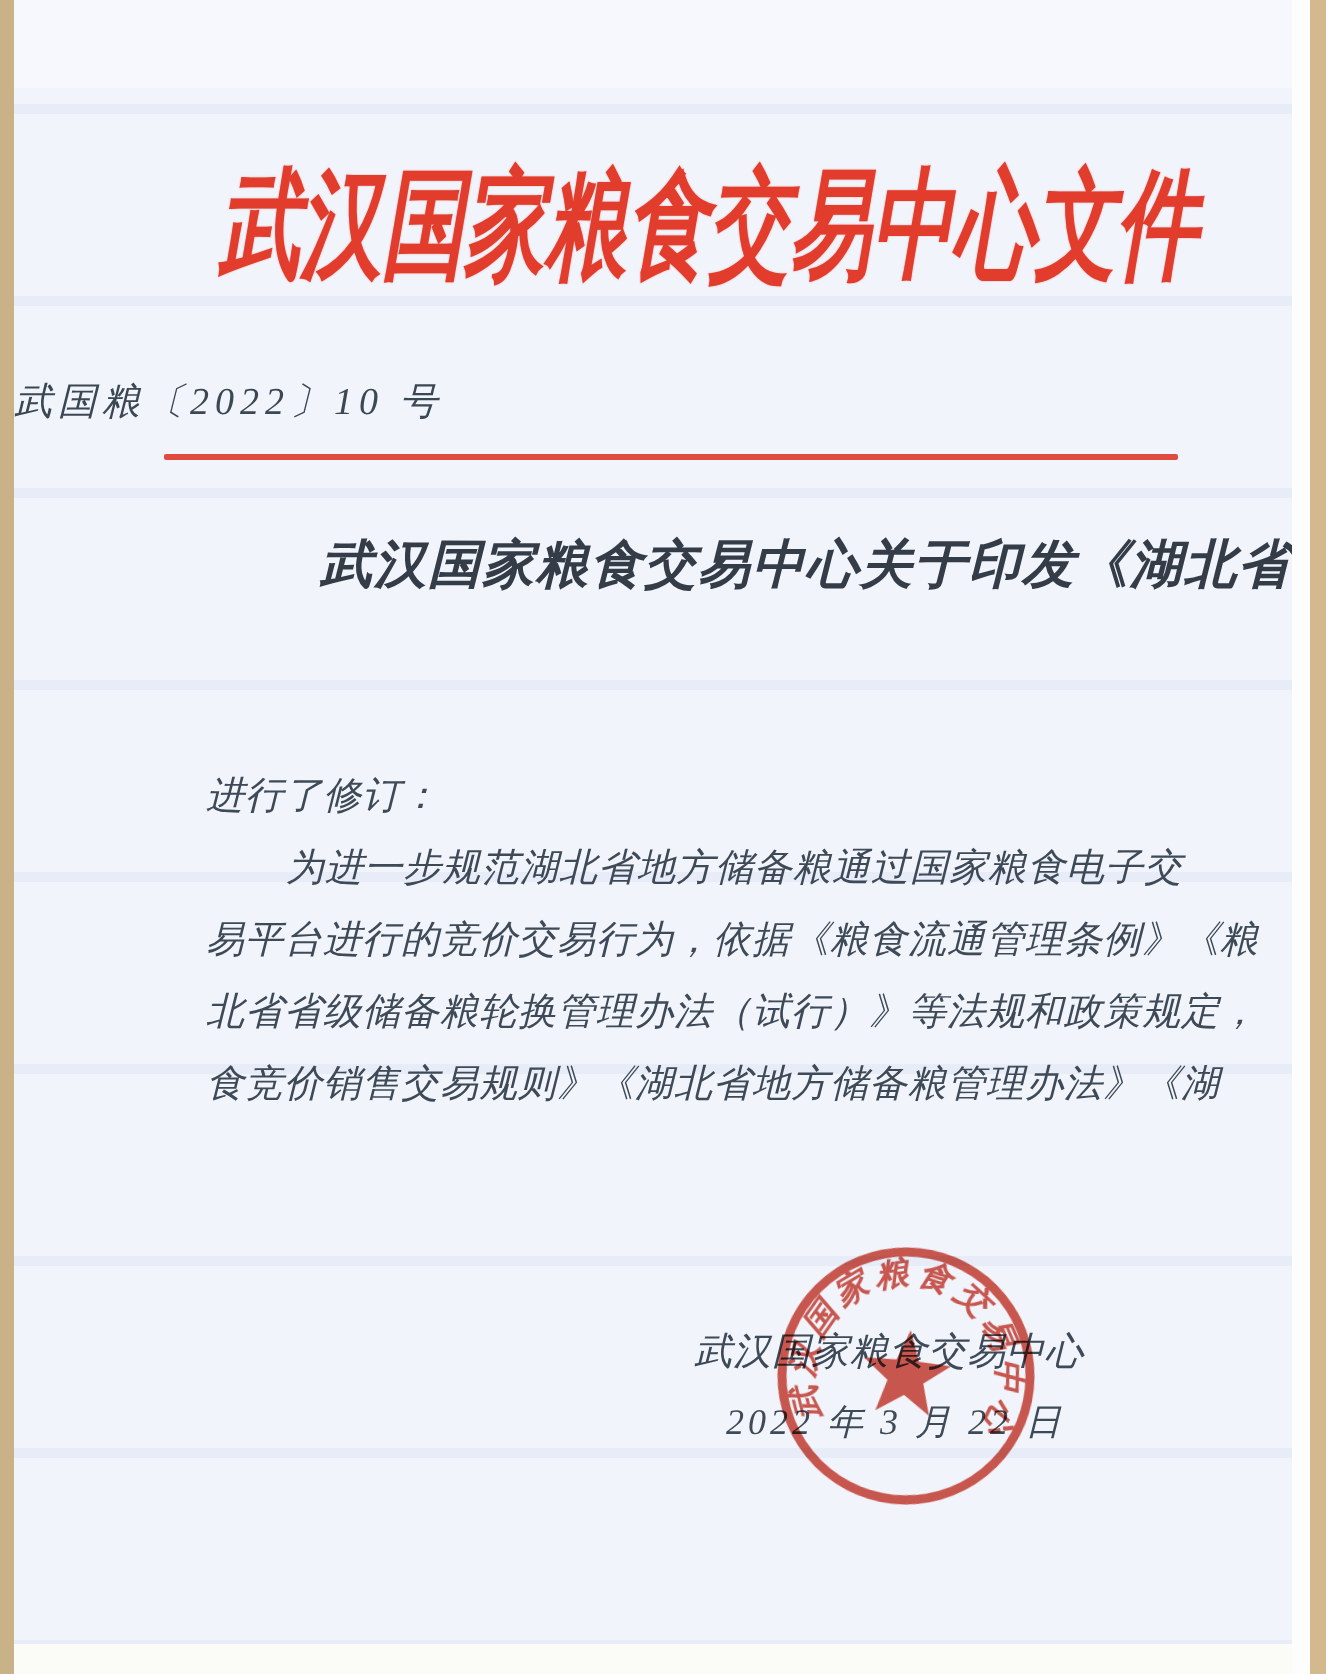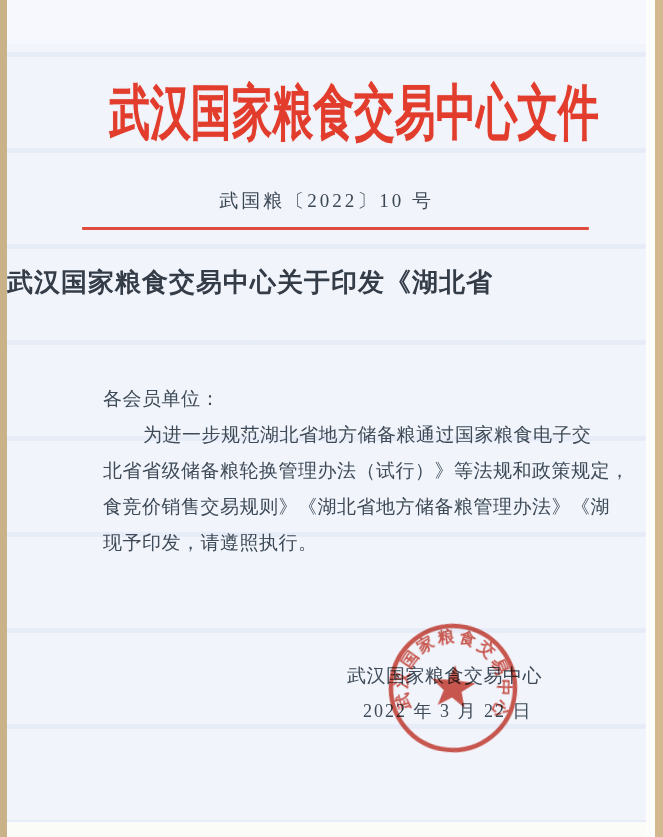--- a/index.html
+++ b/index.html
@@ -8,44 +8,45 @@
     background:#fbfbf7;
     font-family:"Liberation Serif","DejaVu Serif",serif;
   }
   .page{
     position:absolute;left:7px;top:0;width:639px;height:822px;
     background-color:#f1f4fb;
     background-image:
       linear-gradient(180deg,#f6f8fd 0 44px,rgba(246,248,253,0) 44px),
       repeating-linear-gradient(180deg,rgba(255,255,255,0) 0 52px,rgba(219,227,244,.45) 52px 57px,rgba(255,255,255,0) 57px 96px);
     box-shadow:0 2px 3px rgba(0,0,0,.15);
+    font-style:italic;
   }
   .edge-left{position:absolute;left:0;top:0;width:7px;height:837px;background:#c9b287;}
   .edge-right-white{position:absolute;left:646px;top:0;width:9px;height:837px;background:#fdfdfb;}
   .edge-right-tan{position:absolute;left:655px;top:0;width:8px;height:837px;background:#d3b98d;}
   .below-page{position:absolute;left:7px;top:822px;width:639px;height:15px;background:#fbfbf7;}
 
   .header-banner{
     position:absolute;left:0;top:80px;width:639px;
     text-align:center;white-space:nowrap;
     font-size:60px;line-height:66px;font-weight:bold;
     color:#e23c2c;
     transform:scaleX(.68);transform-origin:50% 50%;
     text-shadow:0 0 1px rgba(226,60,44,.55);
   }
   .doc-number{
-    position:absolute;left:0;top:188px;width:639px;text-align:center;
+    position:absolute;left:0;top:188px;width:639px;
     font-size:19px;letter-spacing:3px;color:#3c4754;
   }
   .red-rule{
     position:absolute;left:75px;top:227px;width:507px;height:3px;
     background:#e14a3e;border-radius:1px;
   }
   .doc-title{
-    position:absolute;left:0;top:263px;width:639px;text-align:left;
+    position:absolute;left:0;top:263px;width:639px;text-align:right;
     font-size:26px;line-height:39px;font-weight:bold;
     color:#343c48;letter-spacing:1px;
   }
   .body-block{
     position:absolute;left:96px;top:381px;width:480px;
     font-size:19px;color:#3e4a57;
   }
   .body-line{height:36px;line-height:36px;white-space:nowrap;letter-spacing:.5px;}
   .body-line.indent{padding-left:40px;}
   .signature{
@@ -71,25 +72,25 @@
 
   <div class="doc-number">武国粮〔2022〕10 号</div>
 
   <div class="red-rule"></div>
 
   <div class="doc-title">
     <div>武汉国家粮食交易中心关于印发《湖北省</div>
   </div>
 
   <div class="body-block">
-    <div class="body-line">各会员单位：</div>
+    <div class="body-line">进行了修订：</div>
     <div class="body-line indent">为进一步规范湖北省地方储备粮通过国家粮食电子交</div>
+    <div class="body-line">易平台进行的竞价交易行为，依据《粮食流通管理条例》《粮</div>
     <div class="body-line">北省省级储备粮轮换管理办法（试行）》等法规和政策规定，</div>
     <div class="body-line">食竞价销售交易规则》《湖北省地方储备粮管理办法》《湖</div>
-    <div class="body-line">现予印发，请遵照执行。</div>
   </div>
 
   <div class="signature">武汉国家粮食交易中心</div>
 
   <div class="doc-date">2022 年 3 月 22 日</div>
 
   <svg class="seal" viewBox="0 0 160 160" xmlns="http://www.w3.org/2000/svg">
     <defs>
       <path id="sealArc" d="M 42.3,106.4 A 46,46 0 1 1 117.7,106.4" fill="none"></path>
     </defs>

